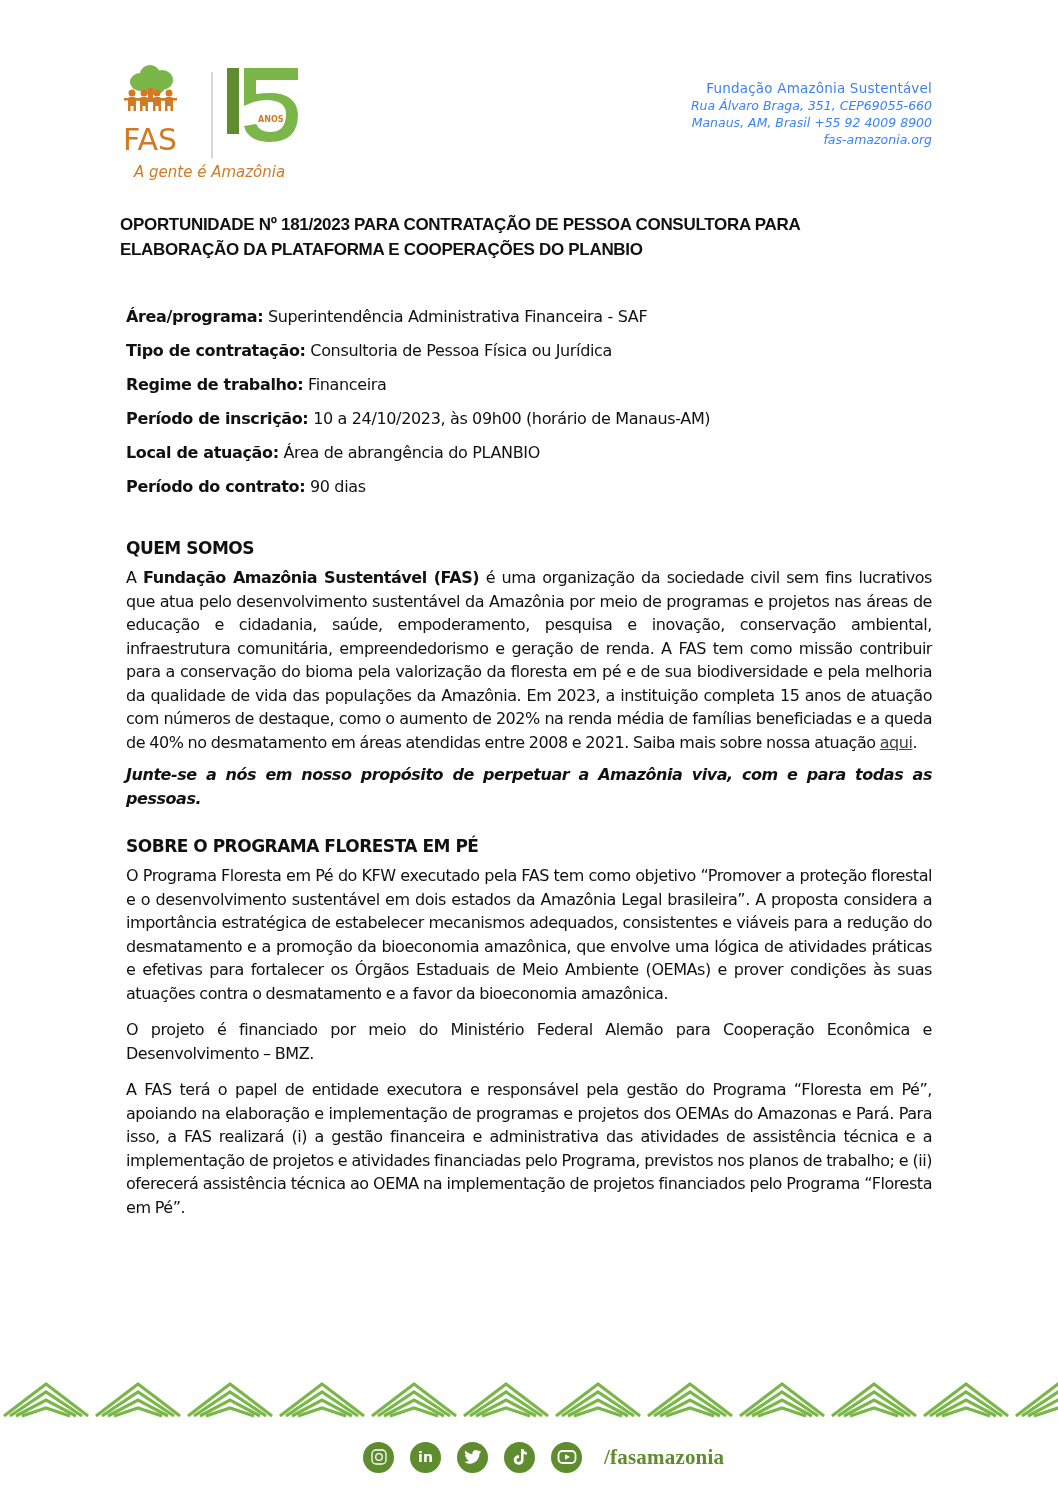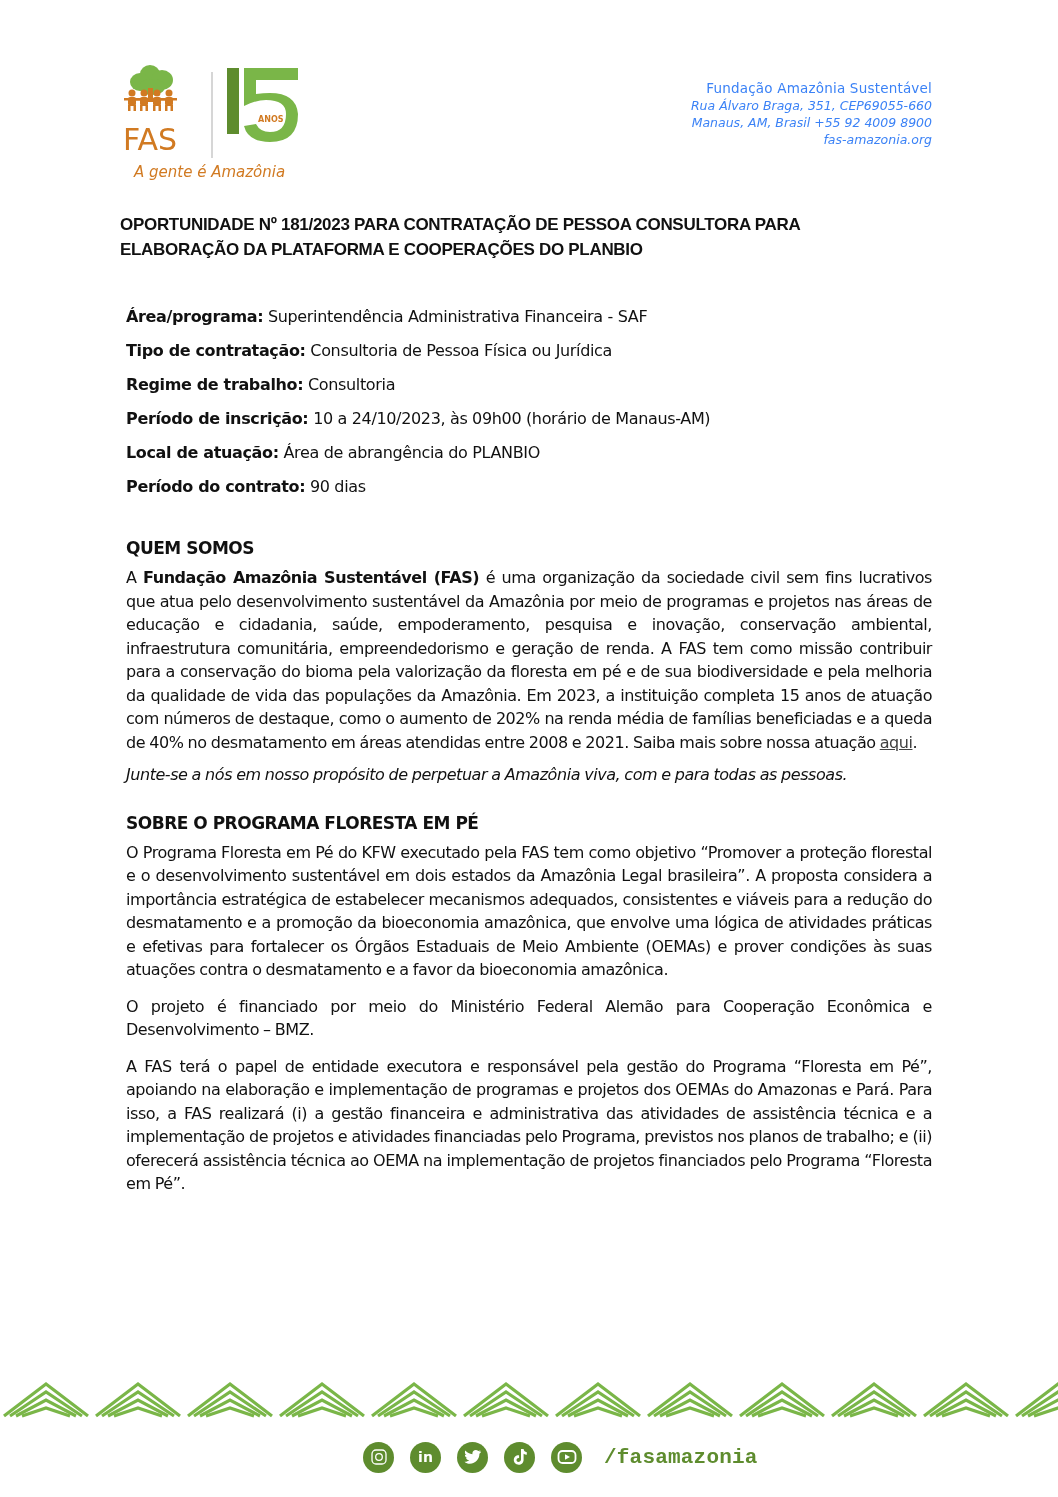--- a/index.html
+++ b/index.html
@@ -29,33 +29,33 @@
   h2 {
     margin: 0; font-family: "DejaVu Sans", sans-serif; font-size: 17px; font-weight: bold;
     letter-spacing: -0.5px; line-height: 22px;
   }
   p {
     margin: 0; font-family: "DejaVu Sans", sans-serif; font-size: 16px; line-height: 23.5px;
     text-align: justify; letter-spacing: -0.45px; word-spacing: -0.5px;
   }
   .sec1-h { margin-top: 33px; }
   .sec1-p { margin-top: 7px; }
-  .callout { margin-top: 9px; font-weight: normal; font-style: italic; }
+  .callout { margin-top: 9px; font-weight: bold; font-style: italic; }
   .sec2-h { margin-top: 25px; }
   .sec2-p1 { margin-top: 7px; }
   .sec2-p2, .sec2-p3 { margin-top: 13px; }
   a.inline-link { color: #404040; text-decoration: underline; }
   .zigzag { position: absolute; left: 0; top: 1380px; width: 1058px; height: 40px; }
   .social { position: absolute; left: 363px; top: 1441px; height: 32px; display: flex; align-items: center; gap: 16px; }
   .soc-icon {
     width: 31px; height: 31px; border-radius: 50%; background: #5e8c2e; display: flex;
     align-items: center; justify-content: center; color: #fff; font-weight: bold;
     font-family: "DejaVu Sans", sans-serif; font-size: 14px;
   }
-  .handle { margin-left: 6px; color: #5e8c2e; font-family: Liberation Mono, monospace; font-size: 21px; font-weight: bold; letter-spacing: 0.2px; }
+  .handle { margin-left: 6px; color: #5e8c2e; font-family: Liberation Serif, serif; font-size: 21px; font-weight: bold; letter-spacing: 0.2px; }
 </style>
 </head>
 <body>
 
 <div class="logo">
   <svg width="190" height="125" viewBox="0 0 190 125">
 
     <g>
       <ellipse cx="30" cy="14" rx="10" ry="9" fill="#7ab648"></ellipse>
       <ellipse cx="20" cy="22" rx="10" ry="9" fill="#7ab648"></ellipse>
@@ -107,21 +107,21 @@
 
 <div class="title">
   <span>OPORTUNIDADE Nº 181/2023 PARA CONTRATAÇÃO DE PESSOA CONSULTORA PARA</span><br>
   <span class="line2">ELABORAÇÃO DA PLATAFORMA E COOPERAÇÕES DO PLANBIO</span>
 </div>
 
 <div class="content">
   <div>
     <div class="meta-row"><b>Área/programa:</b><span> Superintendência Administrativa Financeira - SAF</span></div>
     <div class="meta-row"><b>Tipo de contratação:</b><span> Consultoria de Pessoa Física ou Jurídica</span></div>
-    <div class="meta-row"><b>Regime de trabalho:</b><span> Consultoria</span></div>
+    <div class="meta-row"><b>Regime de trabalho:</b><span> Financeira</span></div>
     <div class="meta-row"><b>Período de inscrição:</b><span> 10 a 24/10/2023, às 09h00 (horário de Manaus-AM)</span></div>
     <div class="meta-row"><b>Local de atuação:</b><span> Área de abrangência do PLANBIO</span></div>
     <div class="meta-row"><b>Período do contrato:</b><span> 90 dias</span></div>
   </div>
 
   <h2 class="sec1-h">QUEM SOMOS</h2>
   <p class="sec1-p"><span>A </span><b>Fundação Amazônia Sustentável (FAS)</b><span> é uma organização da sociedade civil sem fins lucrativos que atua pelo desenvolvimento sustentável da Amazônia por meio de programas e projetos nas áreas de educação e cidadania, saúde, empoderamento, pesquisa e inovação, conservação ambiental, infraestrutura comunitária, empreendedorismo e geração de renda. A FAS tem como missão contribuir para a conservação do bioma pela valorização da floresta em pé e de sua biodiversidade e pela melhoria da qualidade de vida das populações da Amazônia. Em 2023, a instituição completa 15 anos de atuação com números de destaque, como o aumento de 202% na renda média de famílias beneficiadas e a queda de 40% no desmatamento em áreas atendidas entre 2008 e 2021. Saiba mais sobre nossa atuação </span><a class="inline-link">aqui</a><span>.</span></p>
   <p class="callout">Junte-se a nós em nosso propósito de perpetuar a Amazônia viva, com e para todas as pessoas.</p>
 
   <h2 class="sec2-h">SOBRE O PROGRAMA FLORESTA EM PÉ</h2>

